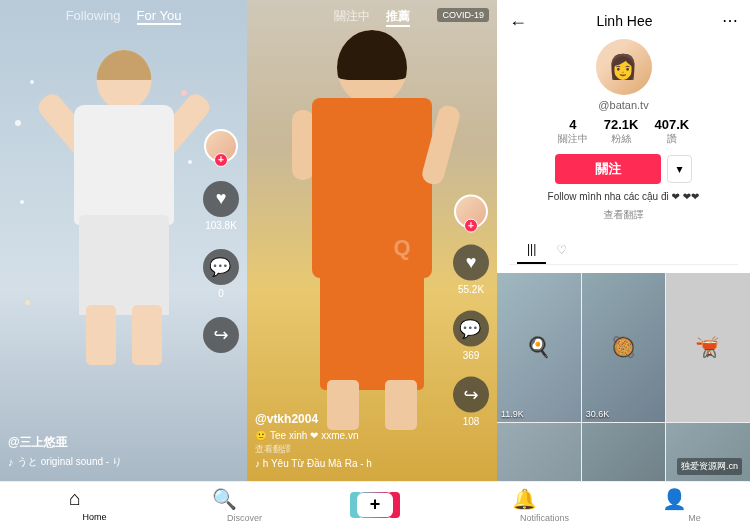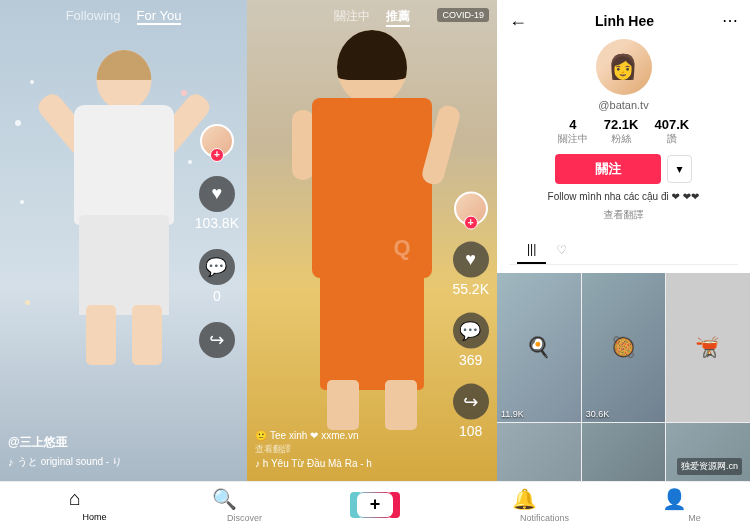--- a/index.html
+++ b/index.html
@@ -176,21 +176,21 @@
       border: 1px solid #fff;
     }
     .icon-with-count { display: flex; flex-direction: column; align-items: center; gap: 3px; }
     .icon-circle {
       width: 36px; height: 36px;
       border-radius: 50%;
       background: rgba(50,50,50,0.7);
       display: flex; align-items: center; justify-content: center;
       color: #fff; font-size: 18px;
     }
-    .icon-count { color: #fff; font-size: 14px; }
+    .icon-count { color: #fff; font-size: 10px; }
 
     
     .panel-left .bottom-info {
       position: absolute;
       bottom: 12px;
       left: 8px;
       right: 50px;
       z-index: 10;
     }
     .bottom-info .username {
@@ -352,21 +352,21 @@
       margin-bottom: 8px;
     }
     .back-arrow {
       font-size: 18px;
       color: #000;
       cursor: pointer;
     }
     .profile-name {
       flex: 1;
       font-size: 14px;
-      font-weight: bold;
+      font-weight: normal;
       text-align: center;
     }
     .profile-more {
       font-size: 16px;
       color: #000;
     }
     .profile-avatar-row {
       display: flex;
       flex-direction: column;
       align-items: center;
@@ -662,20 +662,21 @@
         <div class="icon-circle">💬</div>
         <span class="icon-count">369</span>
       </div>
       <div class="icon-with-count">
         <div class="icon-circle">↪</div>
         <span class="icon-count">108</span>
       </div>
     </div>
 
     <div class="bottom-info">
+      <div class="username">@vtkh2004</div>
       <div style="color:#fff;font-size:10px;margin-bottom:2px;">🙂 Tee xinh ❤ xxme.vn</div>
       <div style="color:rgba(255,255,255,0.7);font-size:9px;margin-bottom:2px;">查看翻譯</div>
       <div class="song-info">
         <span>♪  h  Yêu Từ Đầu Mà Ra -  h</span>
       </div>
     </div>
   </div>
 
   <div class="panel-right">
     <div class="profile-header">

